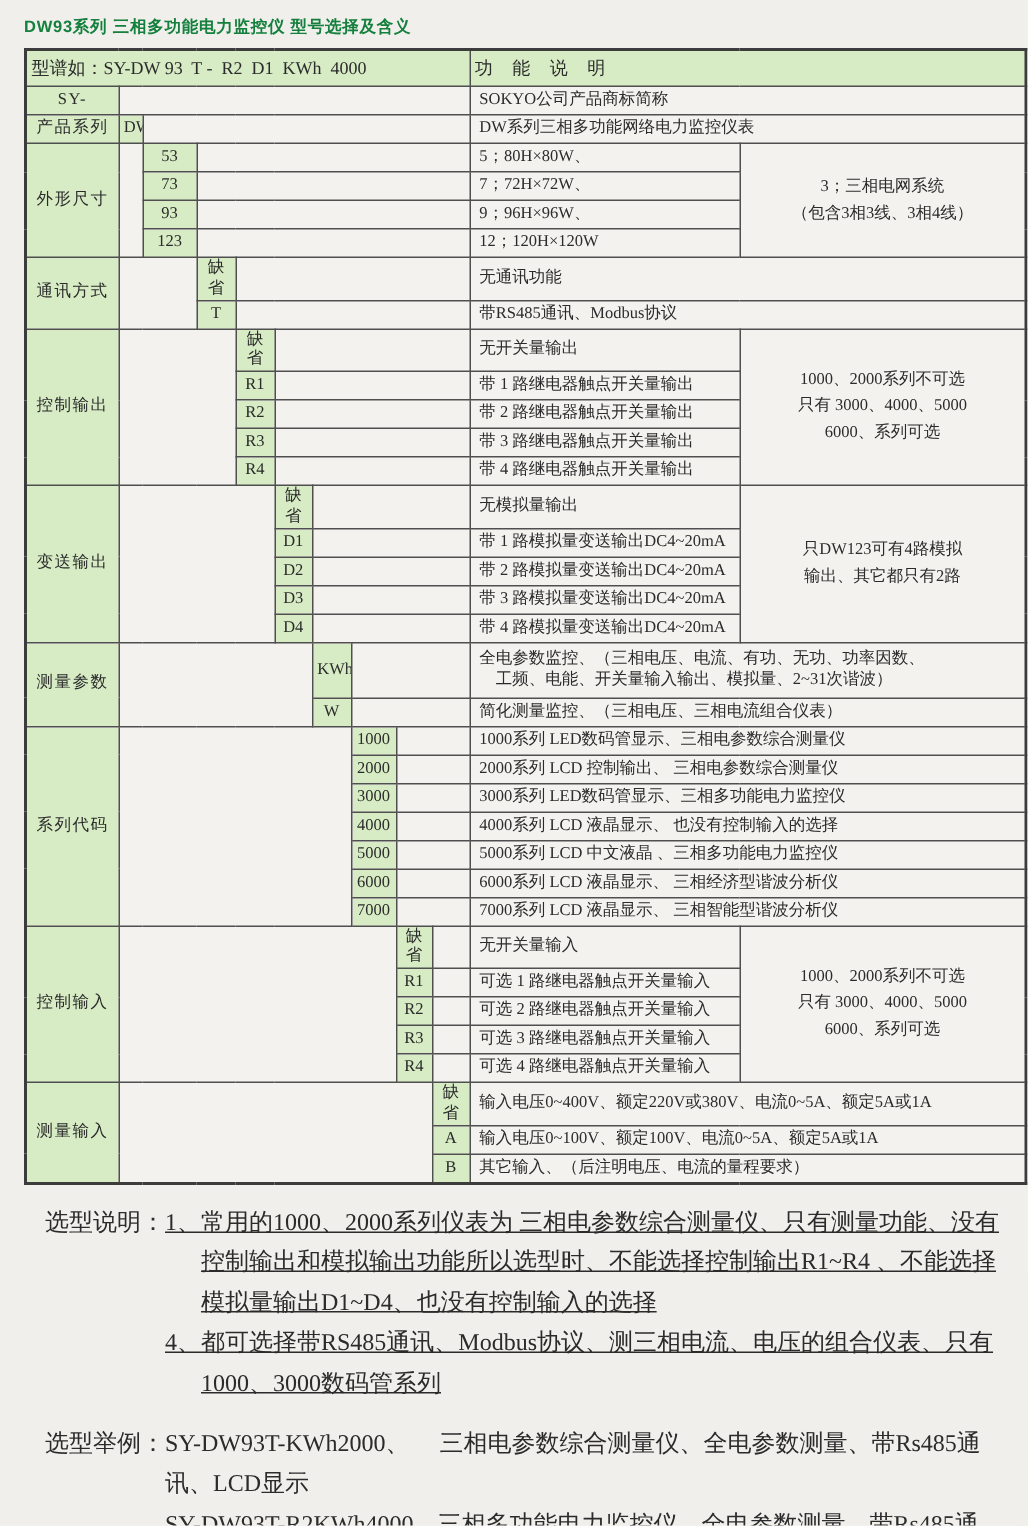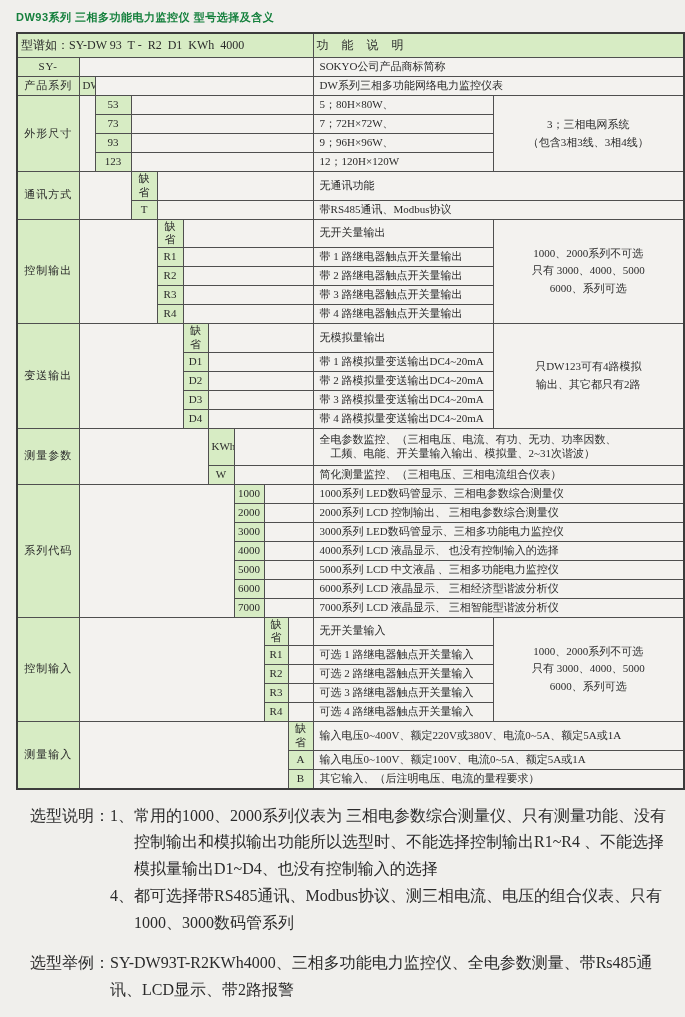--- a/index.html
+++ b/index.html
@@ -34,21 +34,21 @@
   td.fn-cell{letter-spacing:5px;}
   tr.tall td{height:36px;}
   .section{
     display:flex;align-items:flex-start;
     margin:13px 0 0 30px;width:645px;
     font-size:16px;line-height:1.68;
   }
   .section .slabel{flex:0 0 76px;white-space:nowrap;}
   .section .sbody{flex:1 1 auto;}
   .sbody p{margin:0;}
-  .notes .sbody p{padding-left:24px;text-indent:-24px;}
+  .notes .sbody p{padding-left:24px;text-indent:-24px;text-decoration:underline;}
   .examples .sbody p{padding-left:0;text-indent:0;}
 </style>
 </head>
 <body>
 
 <div class="page-title">DW93系列 三相多功能电力监控仪 型号选择及含义</div>
 
 <table class="model-table">
   <colgroup>
     <col style="width:62px">
@@ -287,15 +287,16 @@
   <div class="slabel">选型说明：</div>
   <div class="sbody">
     <p>1、常用的1000、2000系列仪表为 三相电参数综合测量仪、只有测量功能、没有控制输出和模拟输出功能所以选型时、不能选择控制输出R1~R4 、不能选择模拟量输出D1~D4、也没有控制输入的选择</p>
     <p>4、都可选择带RS485通讯、Modbus协议、测三相电流、电压的组合仪表、只有1000、3000数码管系列</p>
   </div>
 </div>
 
 <div class="section examples">
   <div class="slabel">选型举例：</div>
   <div class="sbody">
+    <p>SY-DW93T-KWh2000、　 三相电参数综合测量仪、全电参数测量、带Rs485通讯、LCD显示</p>
     <p>SY-DW93T-R2KWh4000、三相多功能电力监控仪、全电参数测量、带Rs485通讯、LCD显示、带2路报警</p>
   </div>
 </div>
 
 </body></html>

